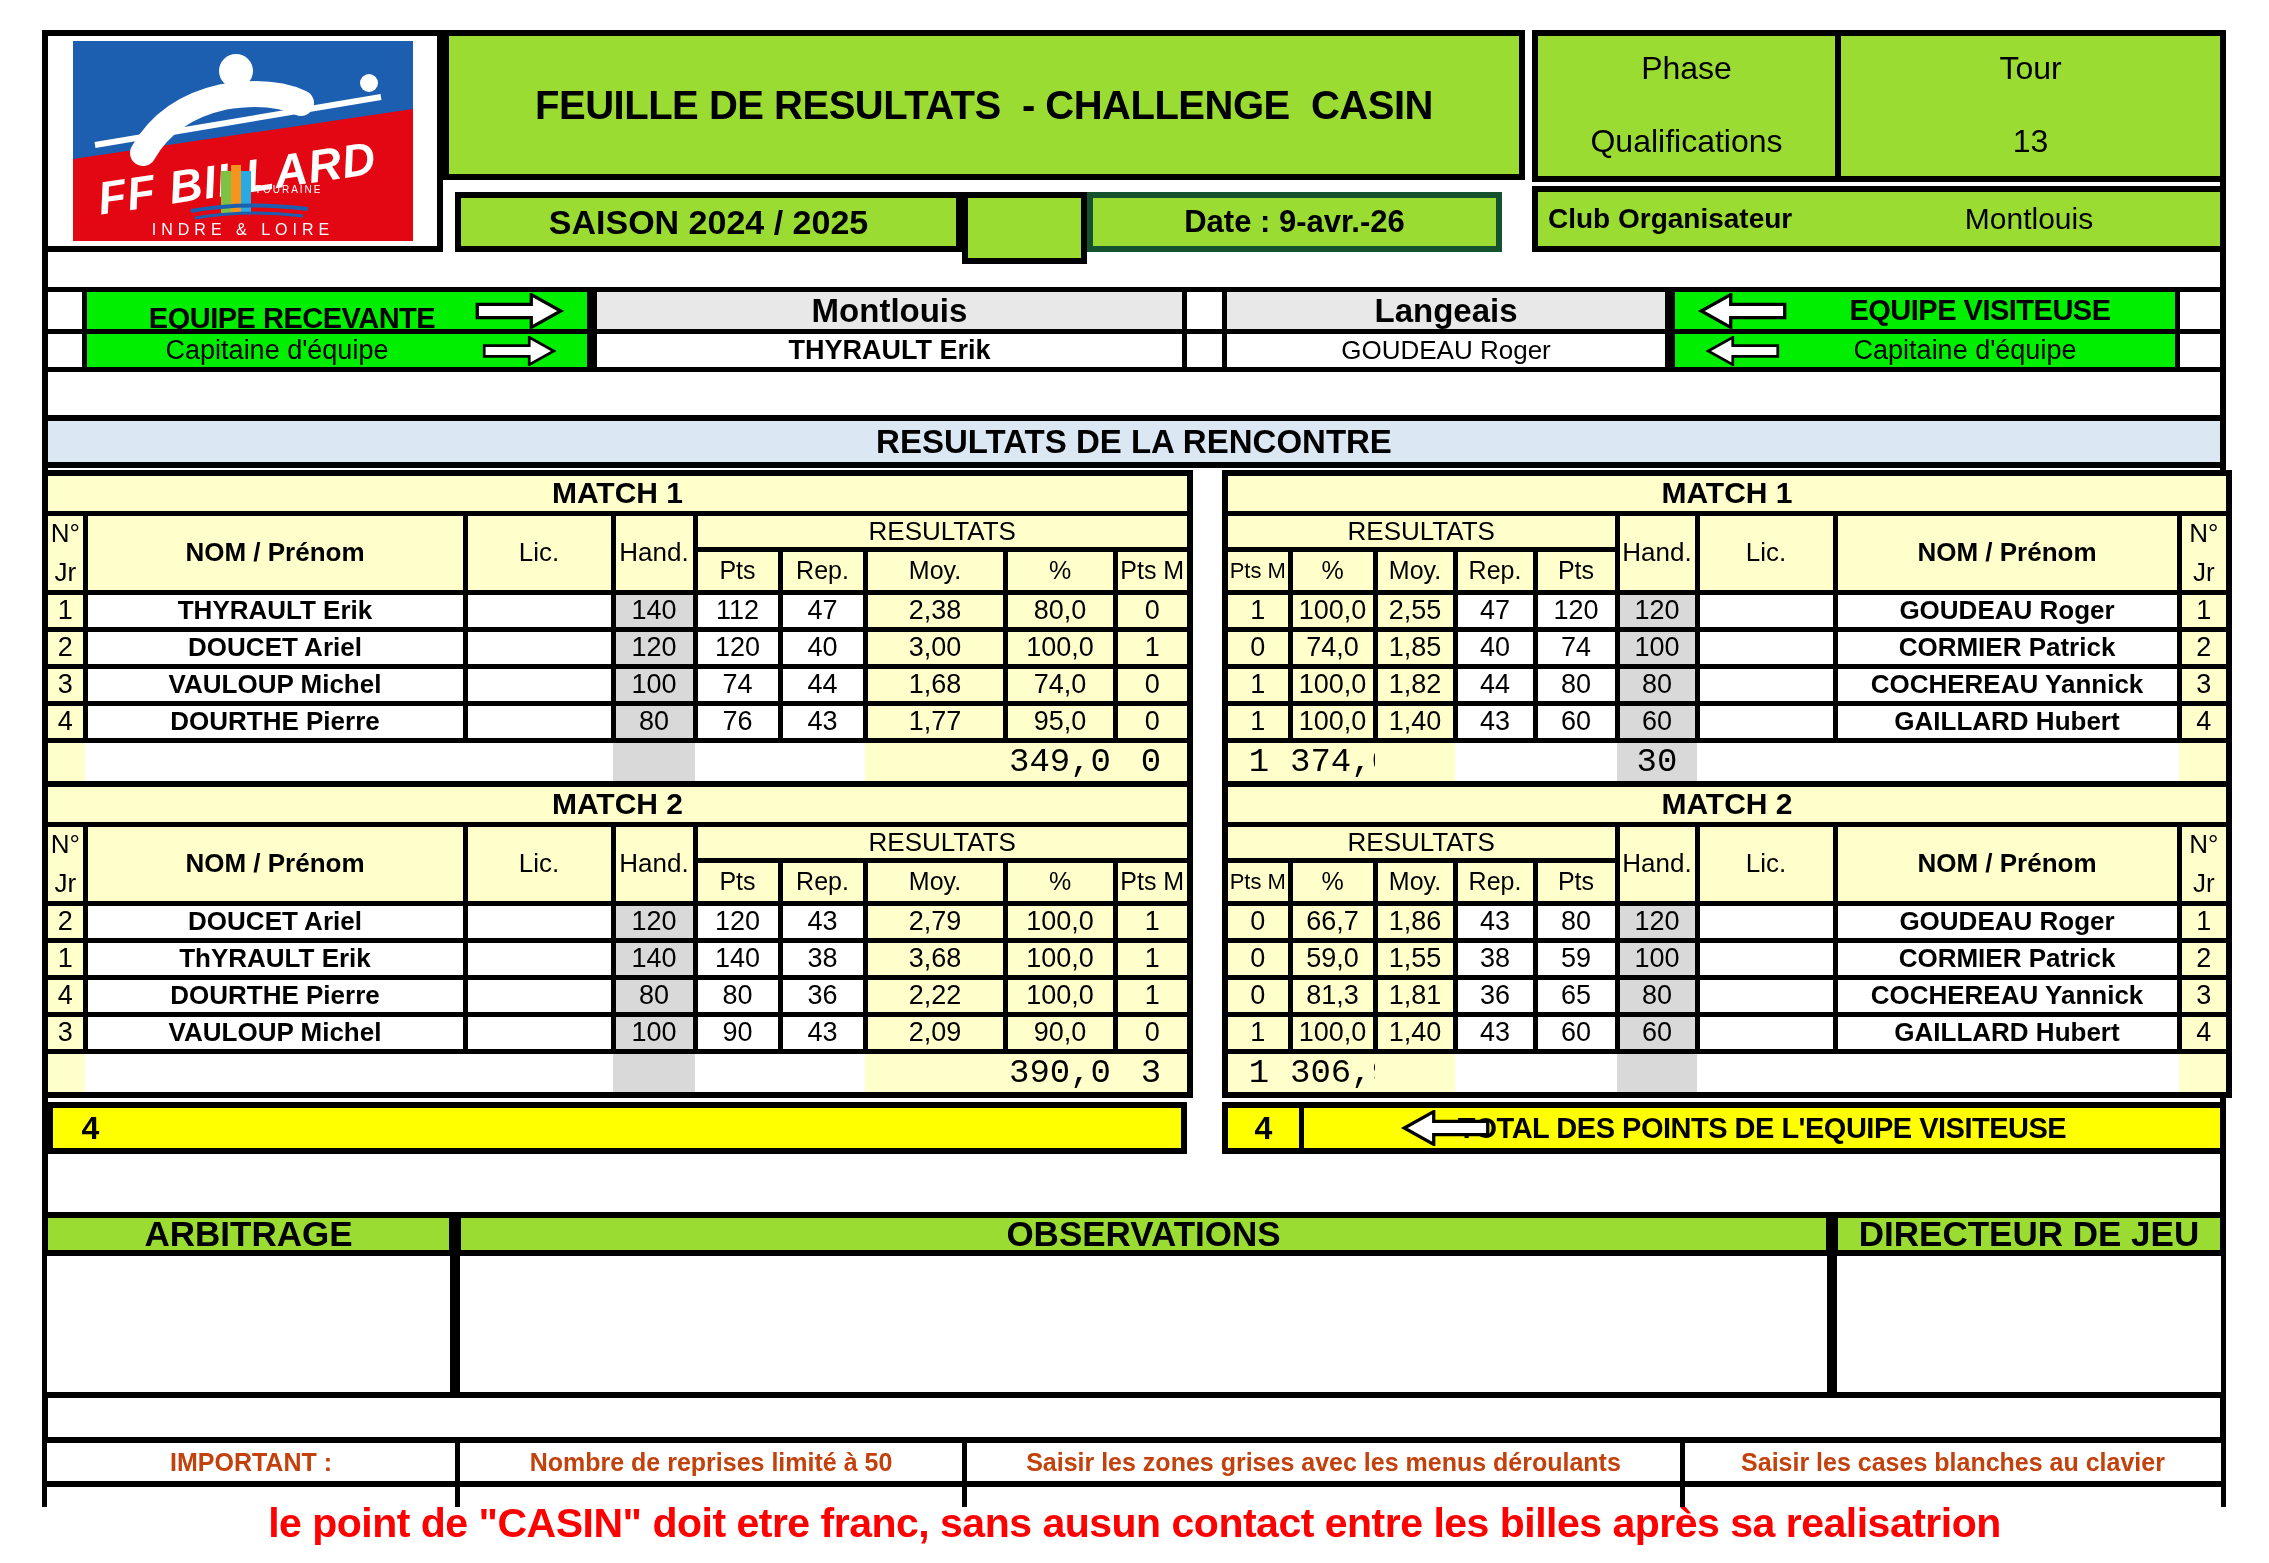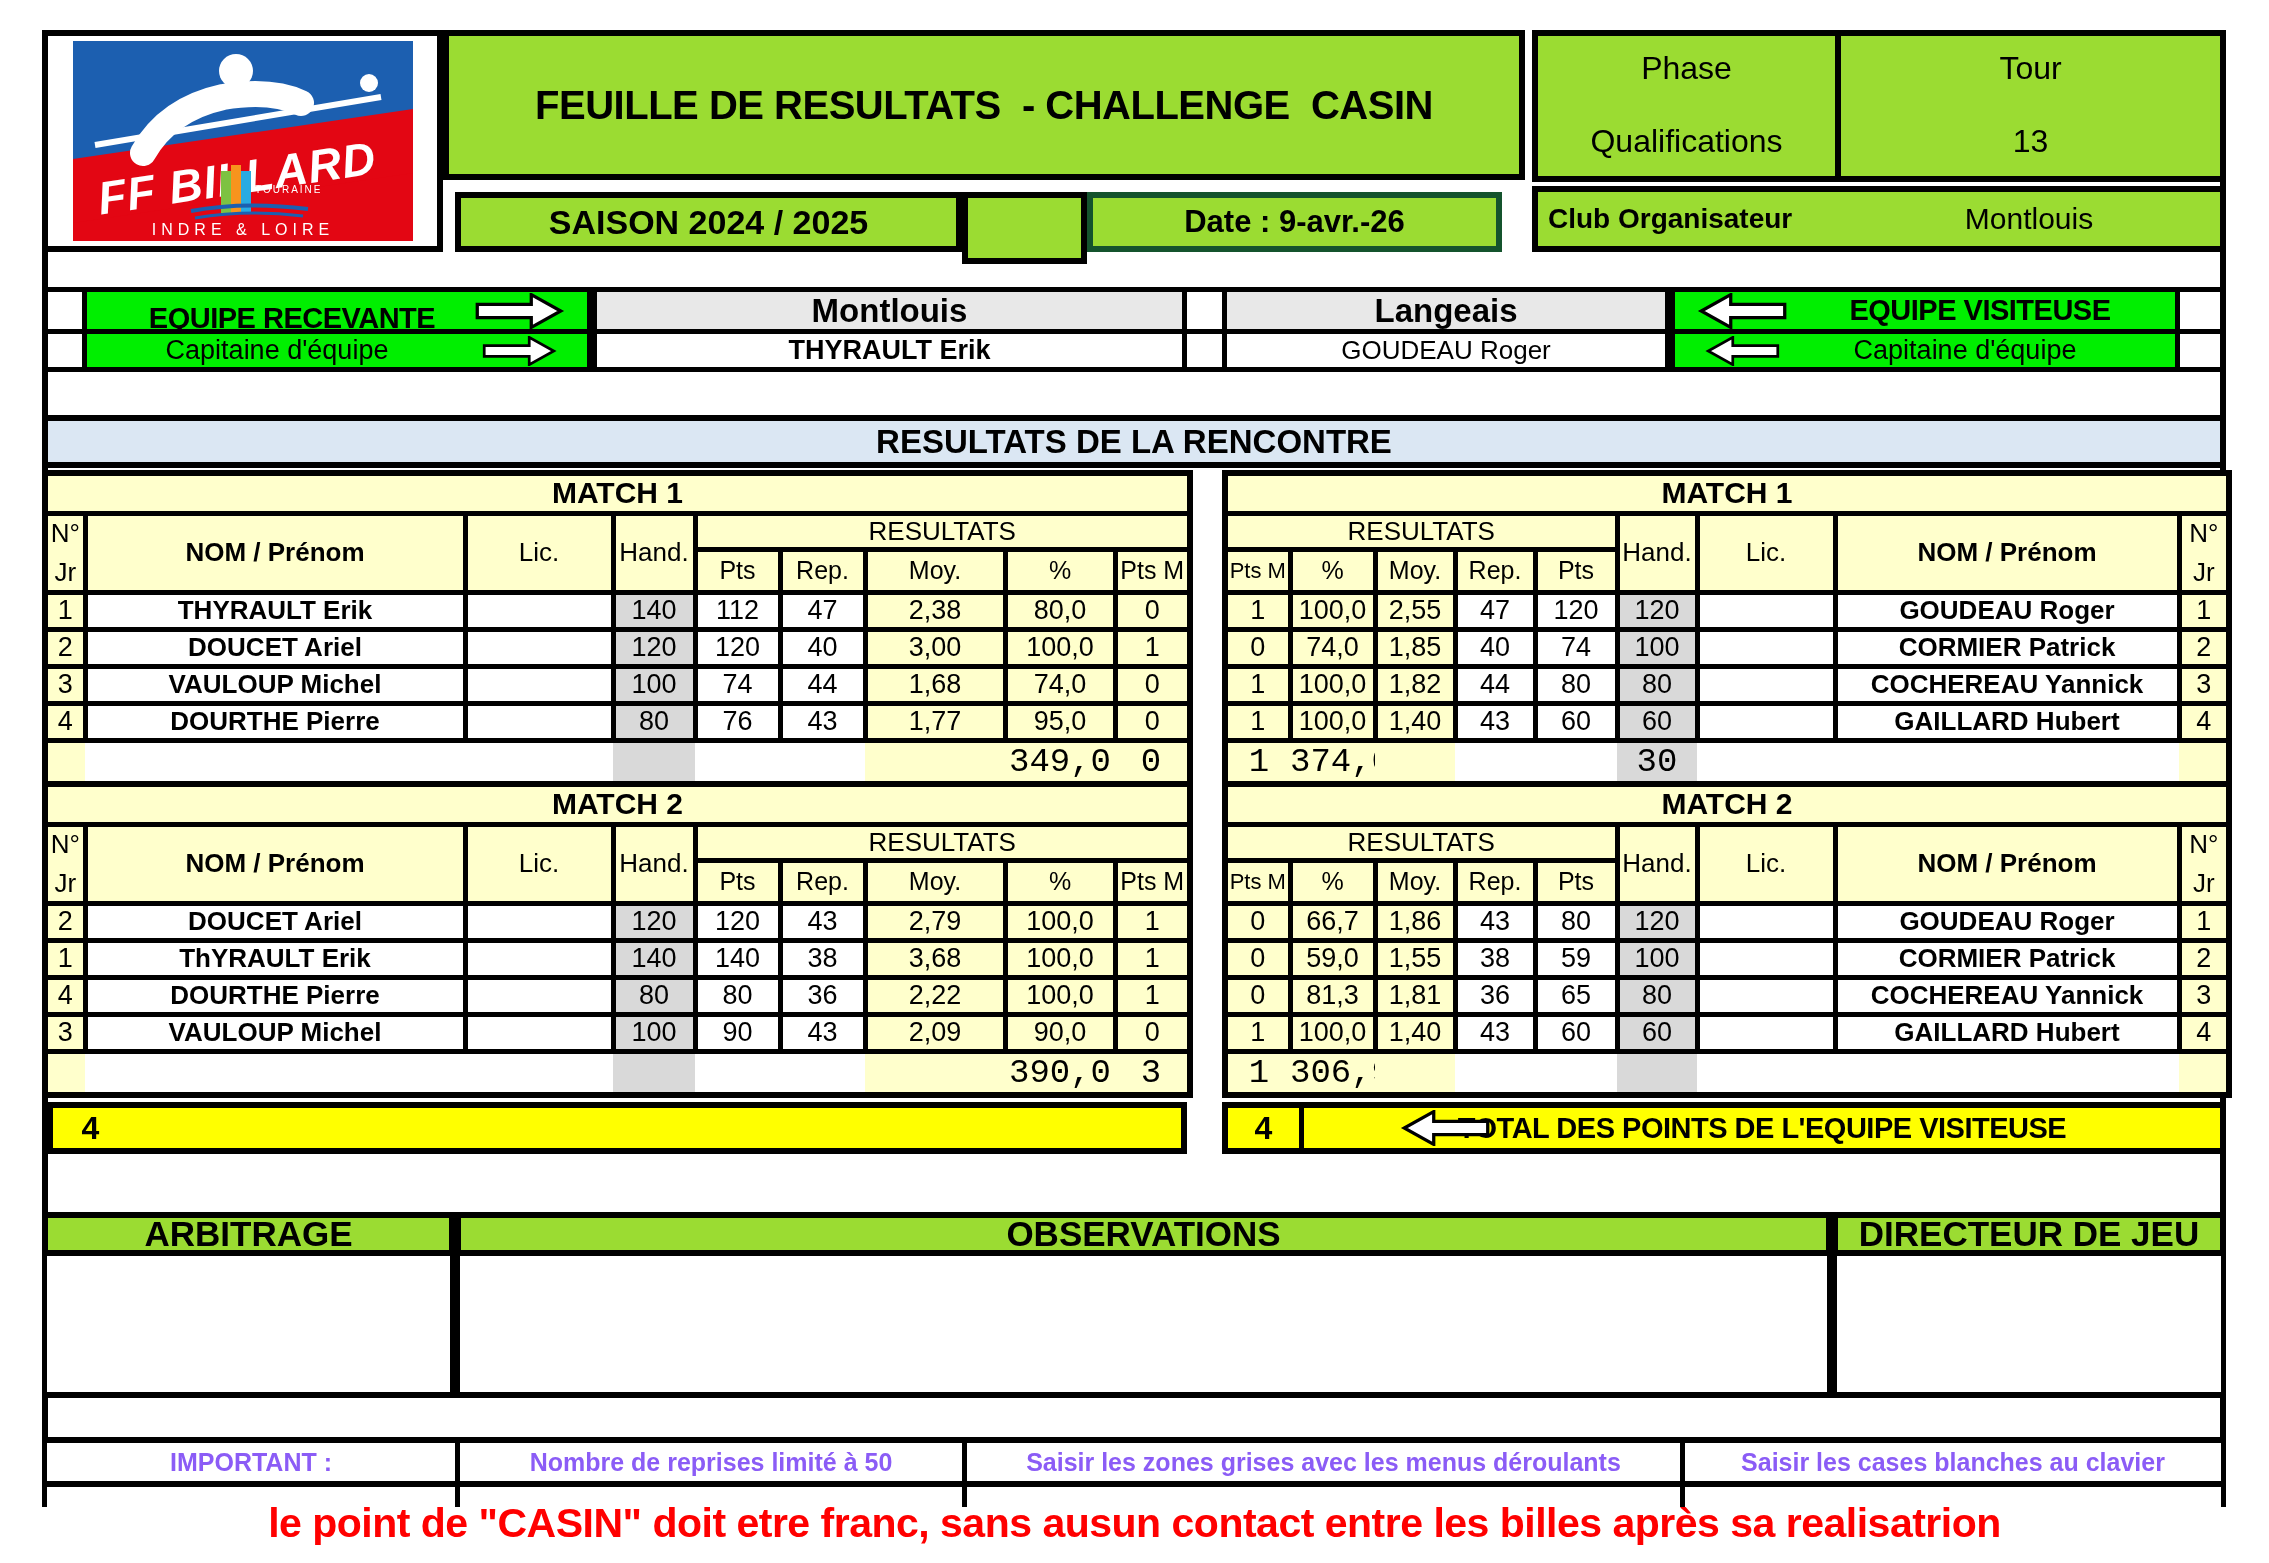--- a/index.html
+++ b/index.html
@@ -62,21 +62,21 @@
   
   .tbar { display:flex; border:6px solid #000; background:#FFFF00; height:52px; margin-top:4px; }
   .tbar .lblcell { flex:1; position:relative; display:flex; align-items:center; justify-content:center; font-size:29px; font-weight:bold; letter-spacing:-0.5px; }
   .tbar .valcell { width:80px; display:flex; align-items:center; justify-content:center; font-size:32px; font-weight:bold; }
   .tbar.home .valcell { border-left:5px solid #000; }
   .tbar.away .valcell { border-right:5px solid #000; }
 
   
   .foot-head { position:absolute; top:1212px; height:44px; border:6px solid #000; display:flex; align-items:center; justify-content:center; font-size:35px; font-weight:bold; }
   .foot-box  { position:absolute; top:1256px; height:142px; border:5px solid #000; border-top:none; border-bottom:6px solid #000; background:#fff; }
-  .imp-cell  { position:absolute; top:1443px; height:38px; border-left:5px solid #000; display:flex; align-items:center; justify-content:center; color:#8b5cf6; font-weight:bold; font-size:25px; background:#fff; }
+  .imp-cell  { position:absolute; top:1443px; height:38px; border-left:5px solid #000; display:flex; align-items:center; justify-content:center; color:#c2410c; font-weight:bold; font-size:25px; background:#fff; }
   .stub { position:absolute; top:1487px; height:20px; width:5px; background:#000; }
   .bottom-note { position:absolute; top:1500px; left:0; width:2269px; text-align:center; color:#FF0000; font-weight:bold; font-size:41px; letter-spacing:-0.5px; }
 
   svg { display:block; }
 </style>
 </head>
 <body>
 
 <div class="vline" style="left:42px; top:30px; height:1457px;"></div>
 <div class="vline" style="left:2220px; top:30px; height:1457px;"></div>

